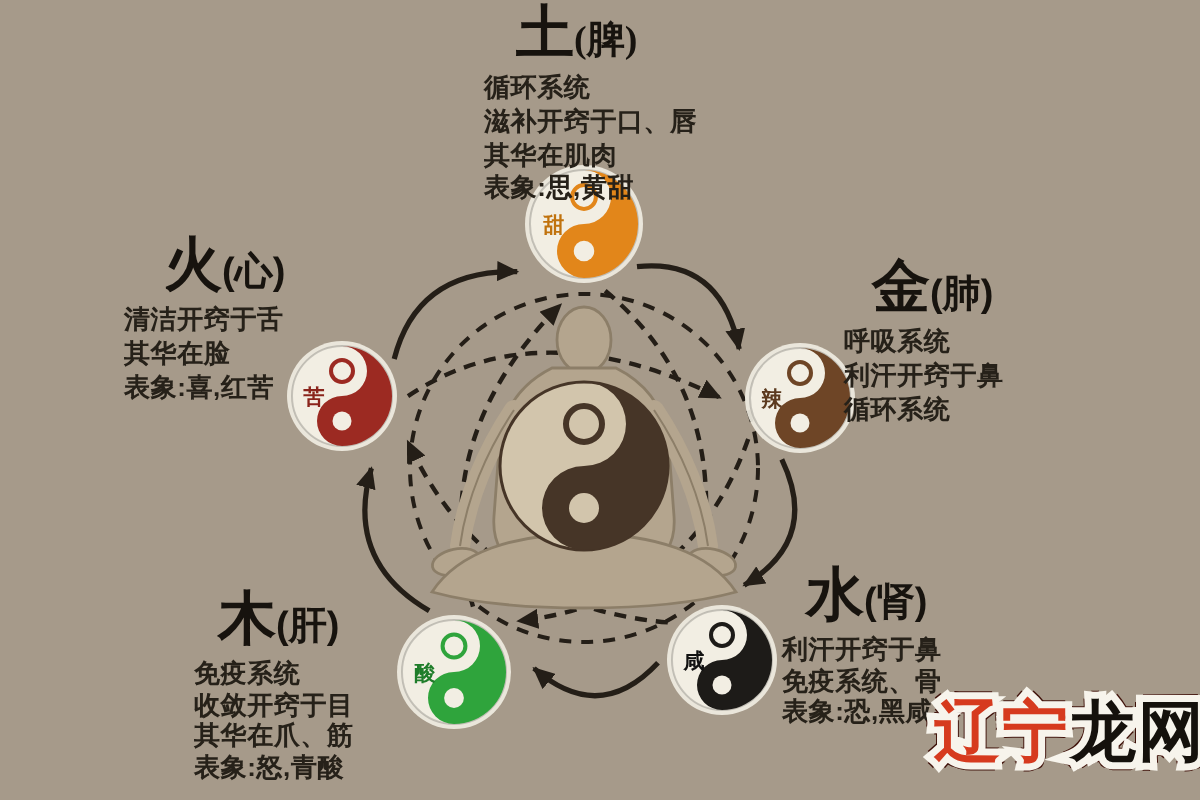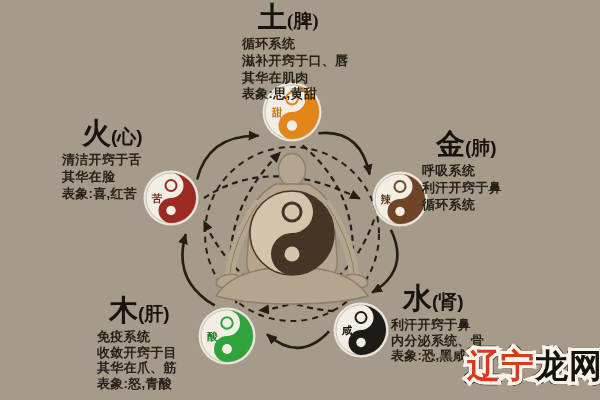--- a/index.html
+++ b/index.html
@@ -140,21 +140,21 @@
       <p>呼吸系统</p>
       <p>利汗开窍于鼻</p>
       <p>循环系统</p>
     </div>
   </div>
 
   <div class="el-block tight" style="left:391px; top:283px;">
     <div class="el-title" style="padding-left:12px;"><span>水</span><span class="paren">(肾)</span></div>
     <div class="el-lines">
       <p>利汗开窍于鼻</p>
-      <p>内分泌系统、骨</p>
+      <p>免疫系统、骨</p>
       <p>表象:恐,黑咸</p>
     </div>
   </div>
 
   <div class="el-block tight" style="left:97px; top:295px;">
     <div class="el-title" style="padding-left:12px;"><span>木</span><span class="paren">(肝)</span></div>
     <div class="el-lines">
       <p>免疫系统</p>
       <p>收敛开窍于目</p>
       <p>其华在爪、筋</p>

